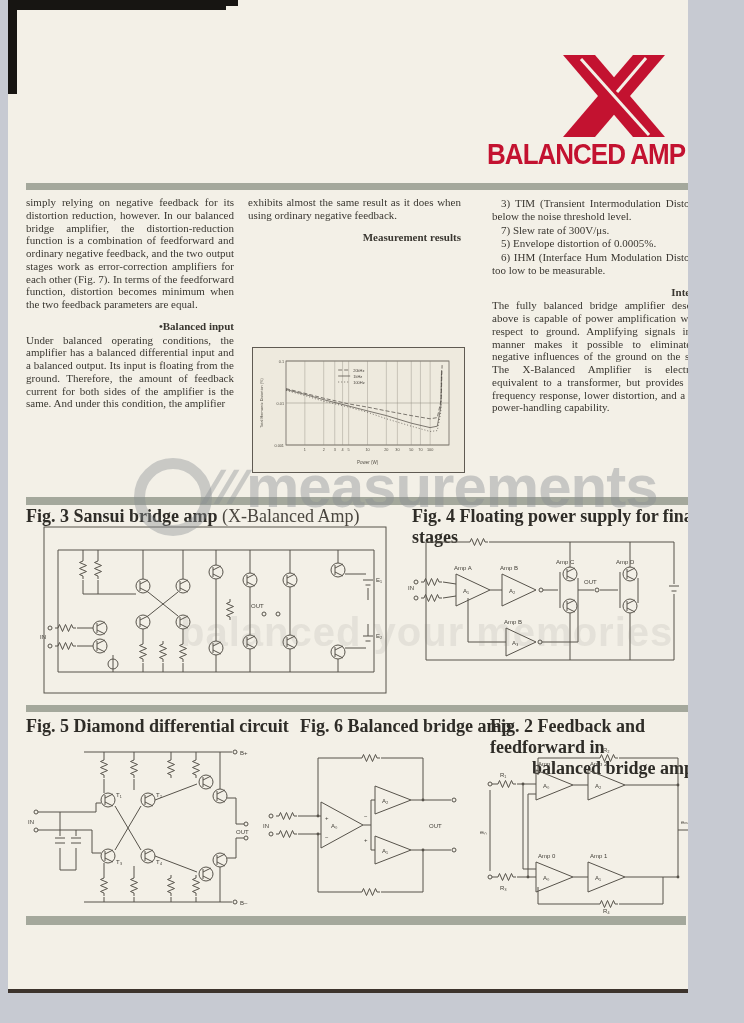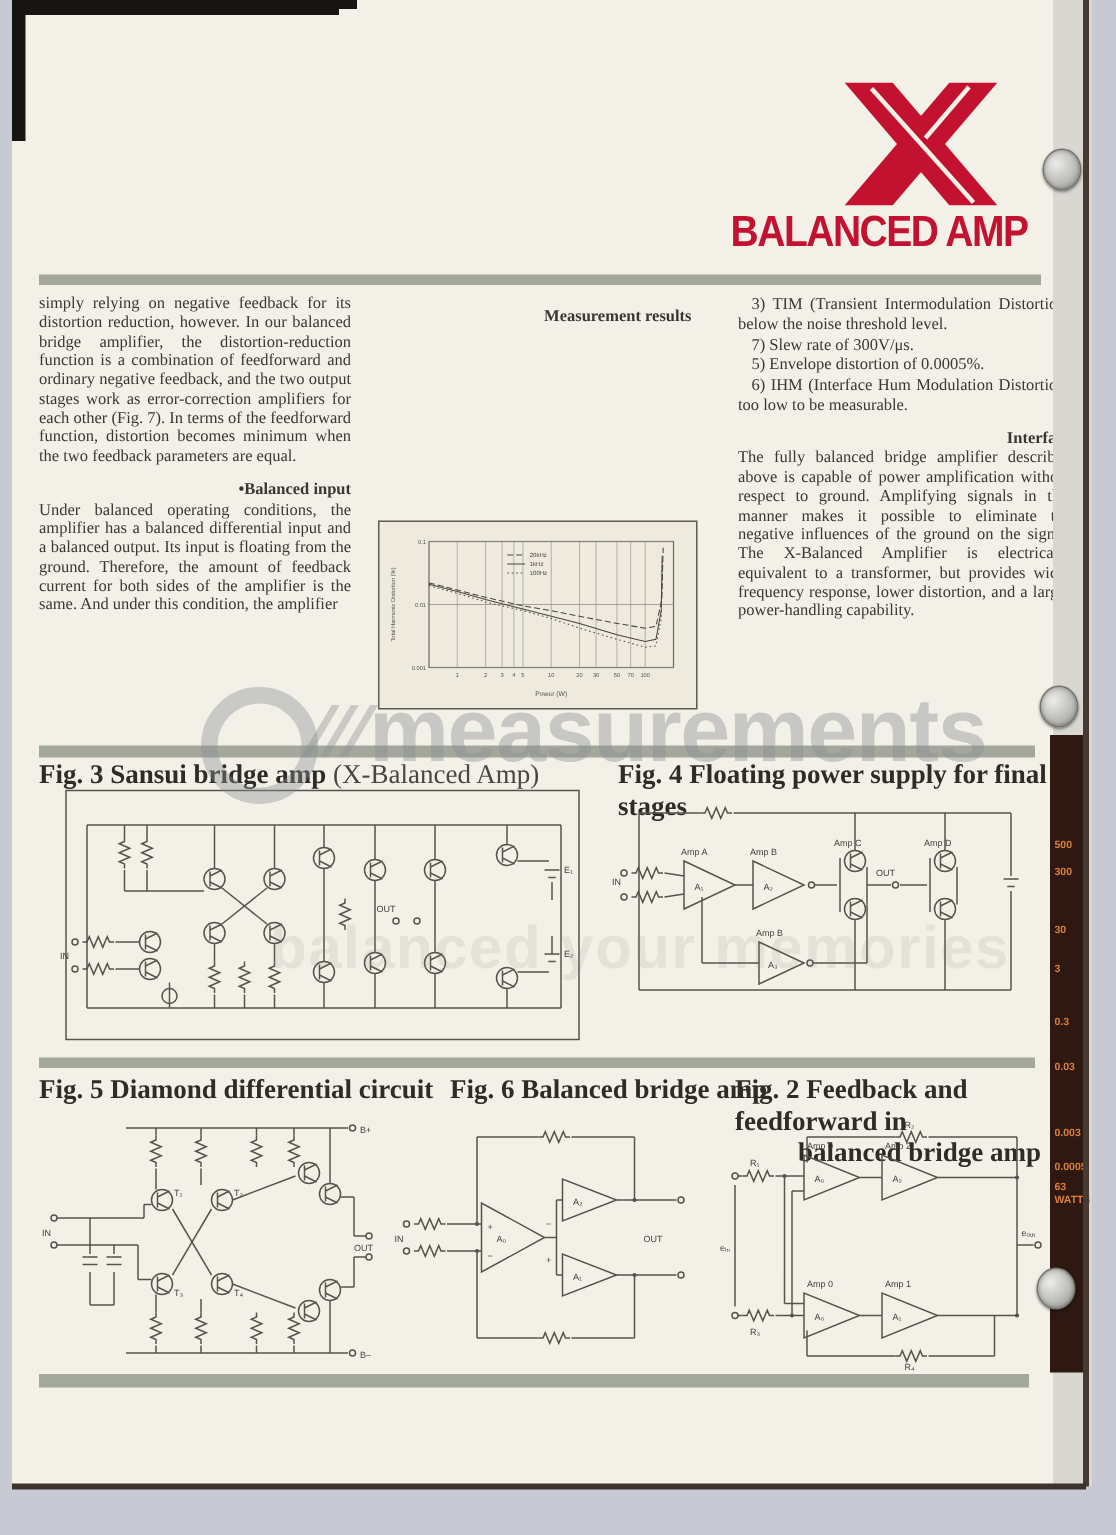--- a/index.html
+++ b/index.html
@@ -1,17 +1,17 @@
 <!DOCTYPE html>
 <html><head>
 <meta charset="utf-8">
 <style>
   html,body{margin:0;padding:0;}
   body{width:744px;height:1023px;background:#c7cad2;font-family:"Liberation Serif",serif;}
-  #stage{position:relative;width:744px;height:1023px;overflow:hidden;background:#c7cad2;}
+  #stage{position:relative;width:688px;height:1023px;overflow:hidden;background:#c7cad2;}
   #page{position:absolute;left:8px;top:0;width:694px;height:991px;background:#f3f0e7;overflow:hidden;}
   .edge-black-top{position:absolute;left:0;top:0;width:218px;height:10px;background:#171512;}
   .edge-black-left{position:absolute;left:0;top:0;width:9px;height:94px;background:#171512;}
   .edge-black-notch{position:absolute;left:214px;top:0;width:16px;height:6px;background:#171512;}
   .page-bottom-edge{position:absolute;left:8px;top:989px;width:716px;height:4px;background:#3c332c;}
   .side-pages{position:absolute;left:702px;top:0;width:26px;height:991px;background:#d8d7d2;}
   .side-line{position:absolute;left:722px;top:0;width:4px;height:991px;background:#453b32;}
   #edge-strip{position:absolute;left:700px;top:490px;width:24px;height:425px;background:#2d1812;}
   .edge-label{position:absolute;left:3px;font:bold 7px "Liberation Sans",sans-serif;color:#dd8038;}
   .hole{position:absolute;width:24px;height:26px;border-radius:50%;
@@ -97,20 +97,21 @@
     <div class="bar" style="left:18px;top:705px;width:664px;height:7px"></div>
     <div class="bar" style="left:18px;top:916px;width:660px;height:9px"></div>
 
     <div class="col" style="left:18px;top:196px;width:208px">
       <p>simply relying on negative feedback for its distortion reduction, however. In our balanced bridge amplifier, the distortion-reduction function is a combination of feedforward and ordinary negative feedback, and the two output stages work as error-correction amplifiers for each other (Fig. 7). In terms of the feedforward function, distortion becomes minimum when the two feedback parameters are equal.</p>
       <div class="h"><span>•</span><span>Balanced input</span></div>
       <p>Under balanced operating conditions, the amplifier has a balanced differential input and a balanced output. Its input is floating from the ground. Therefore, the amount of feedback current for both sides of the amplifier is the same. And under this condition, the amplifier</p>
     </div>
 
     <div class="col" style="left:240px;top:196px;width:213px">
+      <p>exhibits almost the same result as it does when using ordinary negative feedback.</p>
       <div class="h">Measurement results</div>
     </div>
 
     <div id="chart-box">
       <svg id="thd-plot" width="203" height="116" viewBox="0 0 203 116">
           <rect x="30" y="10" width="163" height="84" fill="none" stroke="#6b6660" stroke-width="0.8"></rect>
           <line x1="48.857324372520374" y1="10" x2="48.857324372520374" y2="94" stroke="#8d887f" stroke-width="0.4"></line>
           <text x="48.857324372520374" y="100" font-size="3.8" text-anchor="middle" fill="#555148" font-family="Liberation Sans, sans-serif">1</text>
           <line x1="67.71464874504075" y1="10" x2="67.71464874504075" y2="94" stroke="#8d887f" stroke-width="0.4"></line>
           <text x="67.71464874504075" y="100" font-size="3.8" text-anchor="middle" fill="#555148" font-family="Liberation Sans, sans-serif">2</text>

